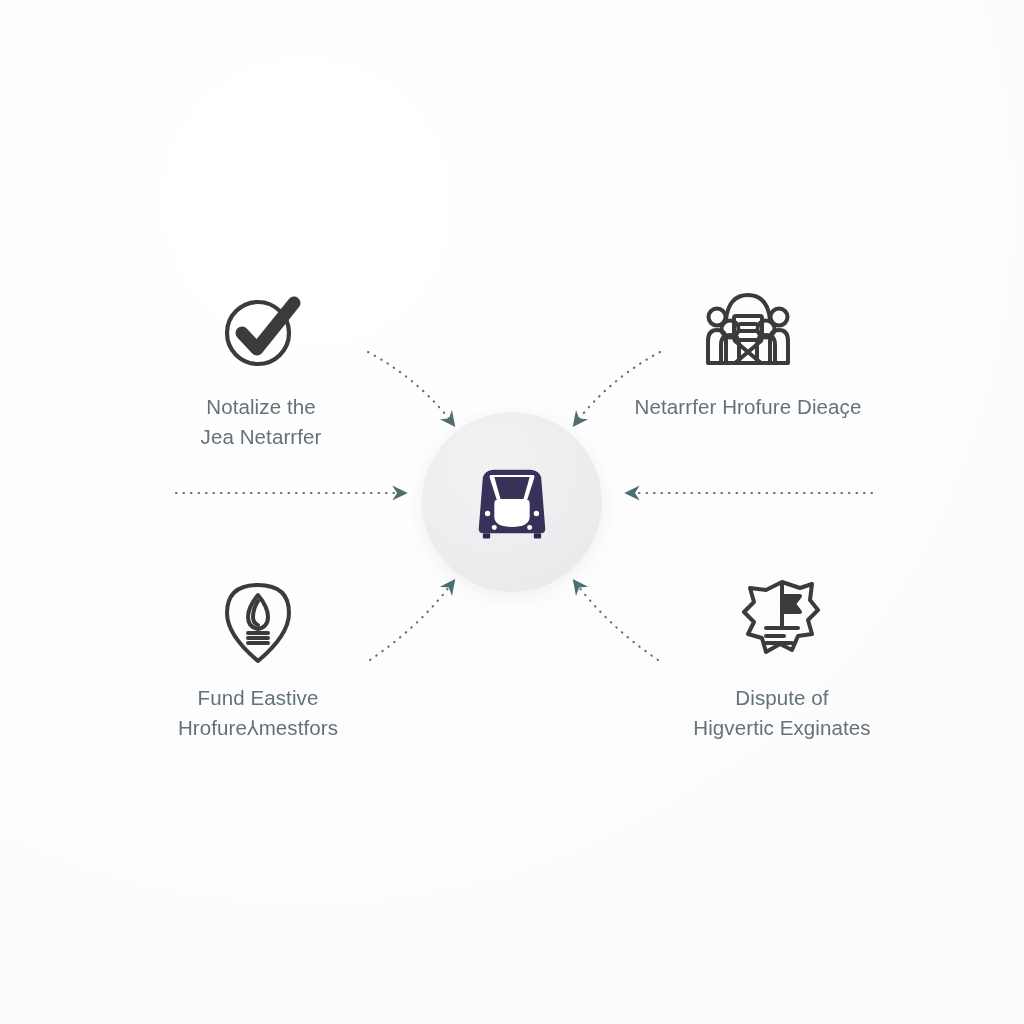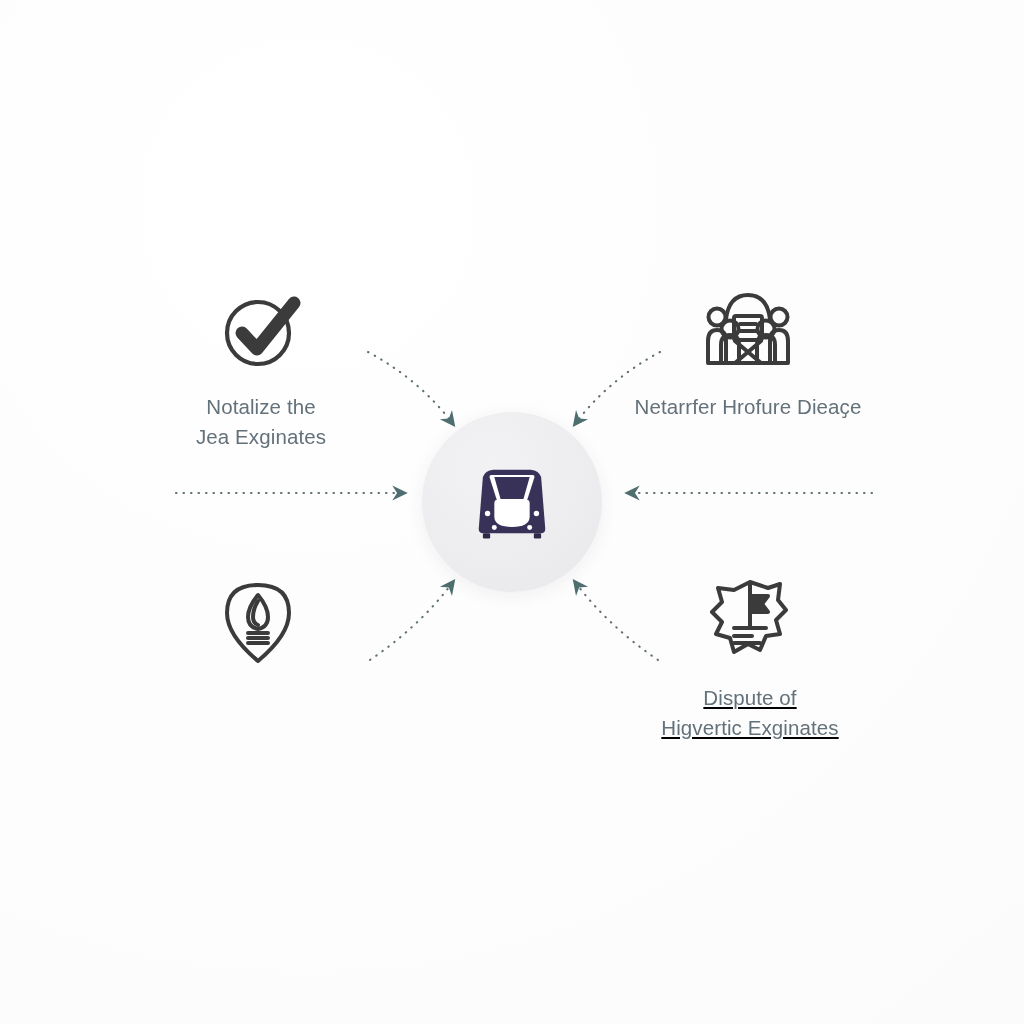--- a/index.html
+++ b/index.html
@@ -75,21 +75,21 @@
     font-weight: 400;
   }
   .node-label .l1,
   .node-label .l2 {
     display: block;
     white-space: nowrap;
   }
   #node-tl { left: 131px; top: 282px; }
   #node-tr { left: 618px; top: 282px; }
   #node-bl { left: 128px; top: 573px; }
-  #node-br { left: 620px; top: 573px; text-decoration: underline; }
+  #node-br { left: 652px; top: 573px; }
 </style>
 </head>
 <body>
 
 <div id="stage">
 
   <svg id="connectors" viewBox="0 0 1024 1024" xmlns="http://www.w3.org/2000/svg">
     <defs>
       <marker id="ah" markerWidth="9" markerHeight="9" refX="6.2" refY="4.5" orient="auto" markerUnits="strokeWidth">
         <path d="M0.6,0.9 L8,4.5 L0.6,8.1 L2.9,4.5 Z" fill="#4e6e70"></path>
@@ -126,21 +126,21 @@
 
   <div class="node" id="node-tl">
     <div class="node-icon">
       <svg width="86" height="86" viewBox="0 0 86 86" xmlns="http://www.w3.org/2000/svg">
         <circle cx="40" cy="46" r="31" fill="none" stroke="#3b3b3b" stroke-width="4.2"></circle>
         <path d="M24 46 L39 62 L76 16" fill="none" stroke="#3b3b3b" stroke-width="13" stroke-linecap="round" stroke-linejoin="round"></path>
       </svg>
     </div>
     <div class="node-label">
       <span class="l1">Notalize the</span>
-      <span class="l2">Jea Exginates</span>
+      <span class="l2">Jea Netarrfer</span>
     </div>
   </div>
 
   <div class="node" id="node-tr">
     <div class="node-icon">
       <svg width="92" height="90" viewBox="0 0 92 90" xmlns="http://www.w3.org/2000/svg">
         <g fill="none" stroke="#3b3b3b" stroke-width="4" stroke-linejoin="round" stroke-linecap="round">
           <path d="M24 34 Q27 10 46 10 Q65 10 68 34"></path>
           <circle cx="15" cy="32" r="8.5"></circle>
           <circle cx="77" cy="32" r="8.5"></circle>
@@ -166,20 +166,24 @@
     <div class="node-icon">
       <svg width="86" height="92" viewBox="0 0 86 92" xmlns="http://www.w3.org/2000/svg">
         <g fill="none" stroke="#3b3b3b" stroke-width="4" stroke-linejoin="round" stroke-linecap="round">
           <path d="M43 86 Q12 60 12 38 Q12 10 43 10 Q74 10 74 38 Q74 60 43 86 Z"></path>
           <path d="M43 20 Q33 32 33 42 Q33 52 43 54 Q53 52 53 42 Q53 32 43 20 Z"></path>
           <path d="M43 26 Q38 34 38 42 Q38 48 43 50"></path>
           <path d="M33 58 L53 58 M33 63 L53 63 M33 68 L53 68"></path>
         </g>
       </svg>
     </div>
+    <div class="node-label">
+      <span class="l1">Fund Eastive</span>
+      <span class="l2">Hrofure⅄mestfors</span>
+    </div>
   </div>
 
   <div class="node" id="node-br">
     <div class="node-icon">
       <svg width="92" height="90" viewBox="0 0 92 90" xmlns="http://www.w3.org/2000/svg">
         <g fill="none" stroke="#3b3b3b" stroke-width="4" stroke-linejoin="round" stroke-linecap="round">
           <path d="M46 6 L64 12 L76 8 L74 24 L82 34 L72 44 L76 58 L62 60 L56 74 L44 68
                    L30 76 L26 62 L12 58 L18 46 L8 36 L18 26 L14 12 L30 14 Z"></path>
           <path d="M46 8 L46 50"></path>
           <path d="M46 20 L64 20 L58 28 L64 36 L46 36"></path>

